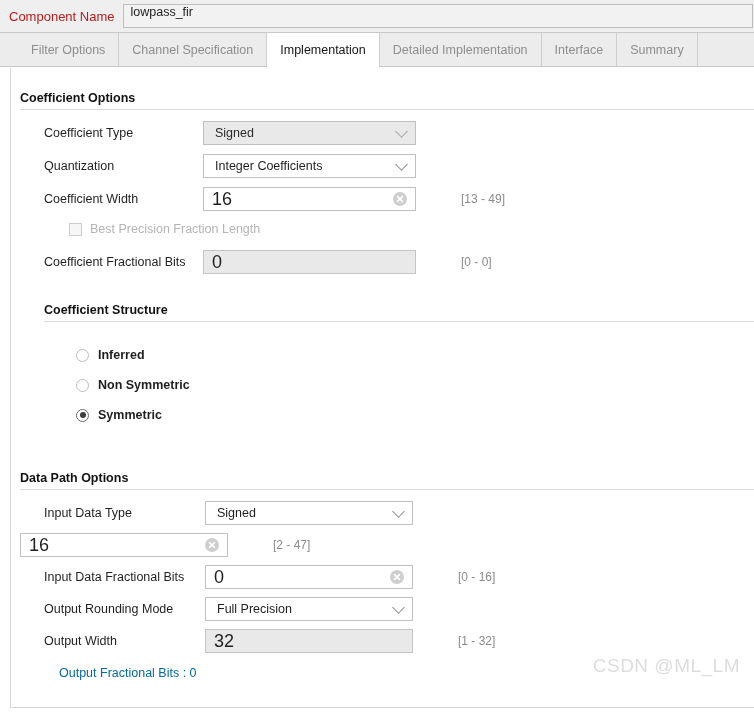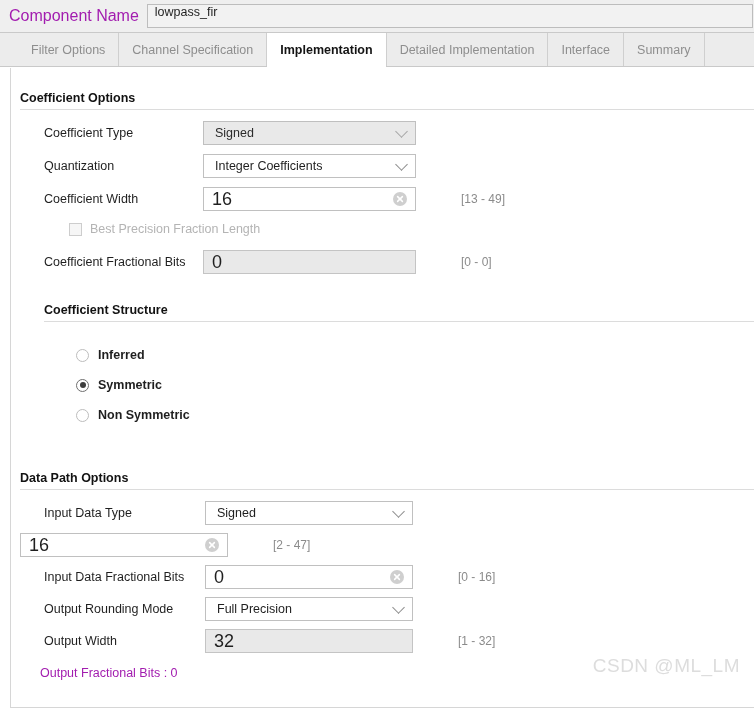--- a/index.html
+++ b/index.html
@@ -21,22 +21,22 @@
   .topbar {
     height: 33px;
     background: #efefef;
     border-bottom: 1px solid #c9c9c9;
     display: flex;
     align-items: center;
     box-sizing: border-box;
     padding-left: 9px;
   }
   .topbar-label {
-    font-size: 16px;
-    color: #a21caf;
+    font-size: 13px;
+    color: #b91c1c;
     white-space: nowrap;
   }
   .compname-field {
     margin-left: 8px;
     flex: 1;
     height: 24px;
     background: #f2f2f2;
     border: 1px solid #bdbdbd;
     box-sizing: border-box;
     display: flex;
@@ -65,21 +65,21 @@
     color: #8e8e8e;
     border-right: 1px solid #cfcfcf;
     white-space: nowrap;
     box-sizing: border-box;
     background: transparent;
     position: relative;
   }
   .tab.active {
     background: #ffffff;
     color: #141414;
-    font-weight: bold;
+    font-weight: normal;
     border-right: 1px solid #cfcfcf;
     border-left: 1px solid #cfcfcf;
     margin-left: -1px;
     z-index: 2;
   }
   .tab.active::after {
     content: "";
     position: absolute;
     left: 0; right: 0; bottom: -1px;
     height: 1px;
@@ -272,24 +272,24 @@
     background: #3d3d3d;
   }
   .radiorow .lbl {
     font-size: 12.5px;
     color: #1f1f1f;
   }
 
   
   .static-line {
     position: absolute;
-    left: 40px;
+    left: 59px;
     top: 598px;
     font-size: 12.5px;
-    color: #a21caf;
+    color: #0369a1;
     white-space: nowrap;
   }
 
   
   .watermark {
     position: absolute;
     right: 14px;
     bottom: 36px;
     font-size: 19px;
     color: #dddddd;
@@ -394,26 +394,26 @@
   <div class="group-struct">
     <div class="section-header">Coefficient Structure</div>
     <div class="section-rule"></div>
 
     <div class="radio-list">
       <div class="radiorow">
         <span class="radio"></span>
         <span class="lbl">Inferred</span>
       </div>
       <div class="radiorow">
+        <span class="radio"></span>
+        <span class="lbl">Non Symmetric</span>
+      </div>
+      <div class="radiorow">
         <span class="radio checked"></span>
         <span class="lbl">Symmetric</span>
-      </div>
-      <div class="radiorow">
-        <span class="radio"></span>
-        <span class="lbl">Non Symmetric</span>
       </div>
     </div>
   </div>
 
   <div class="group-data">
     <div class="section-header">Data Path Options</div>
     <div class="section-rule"></div>
 
     <div style="height:11px"></div>
 

